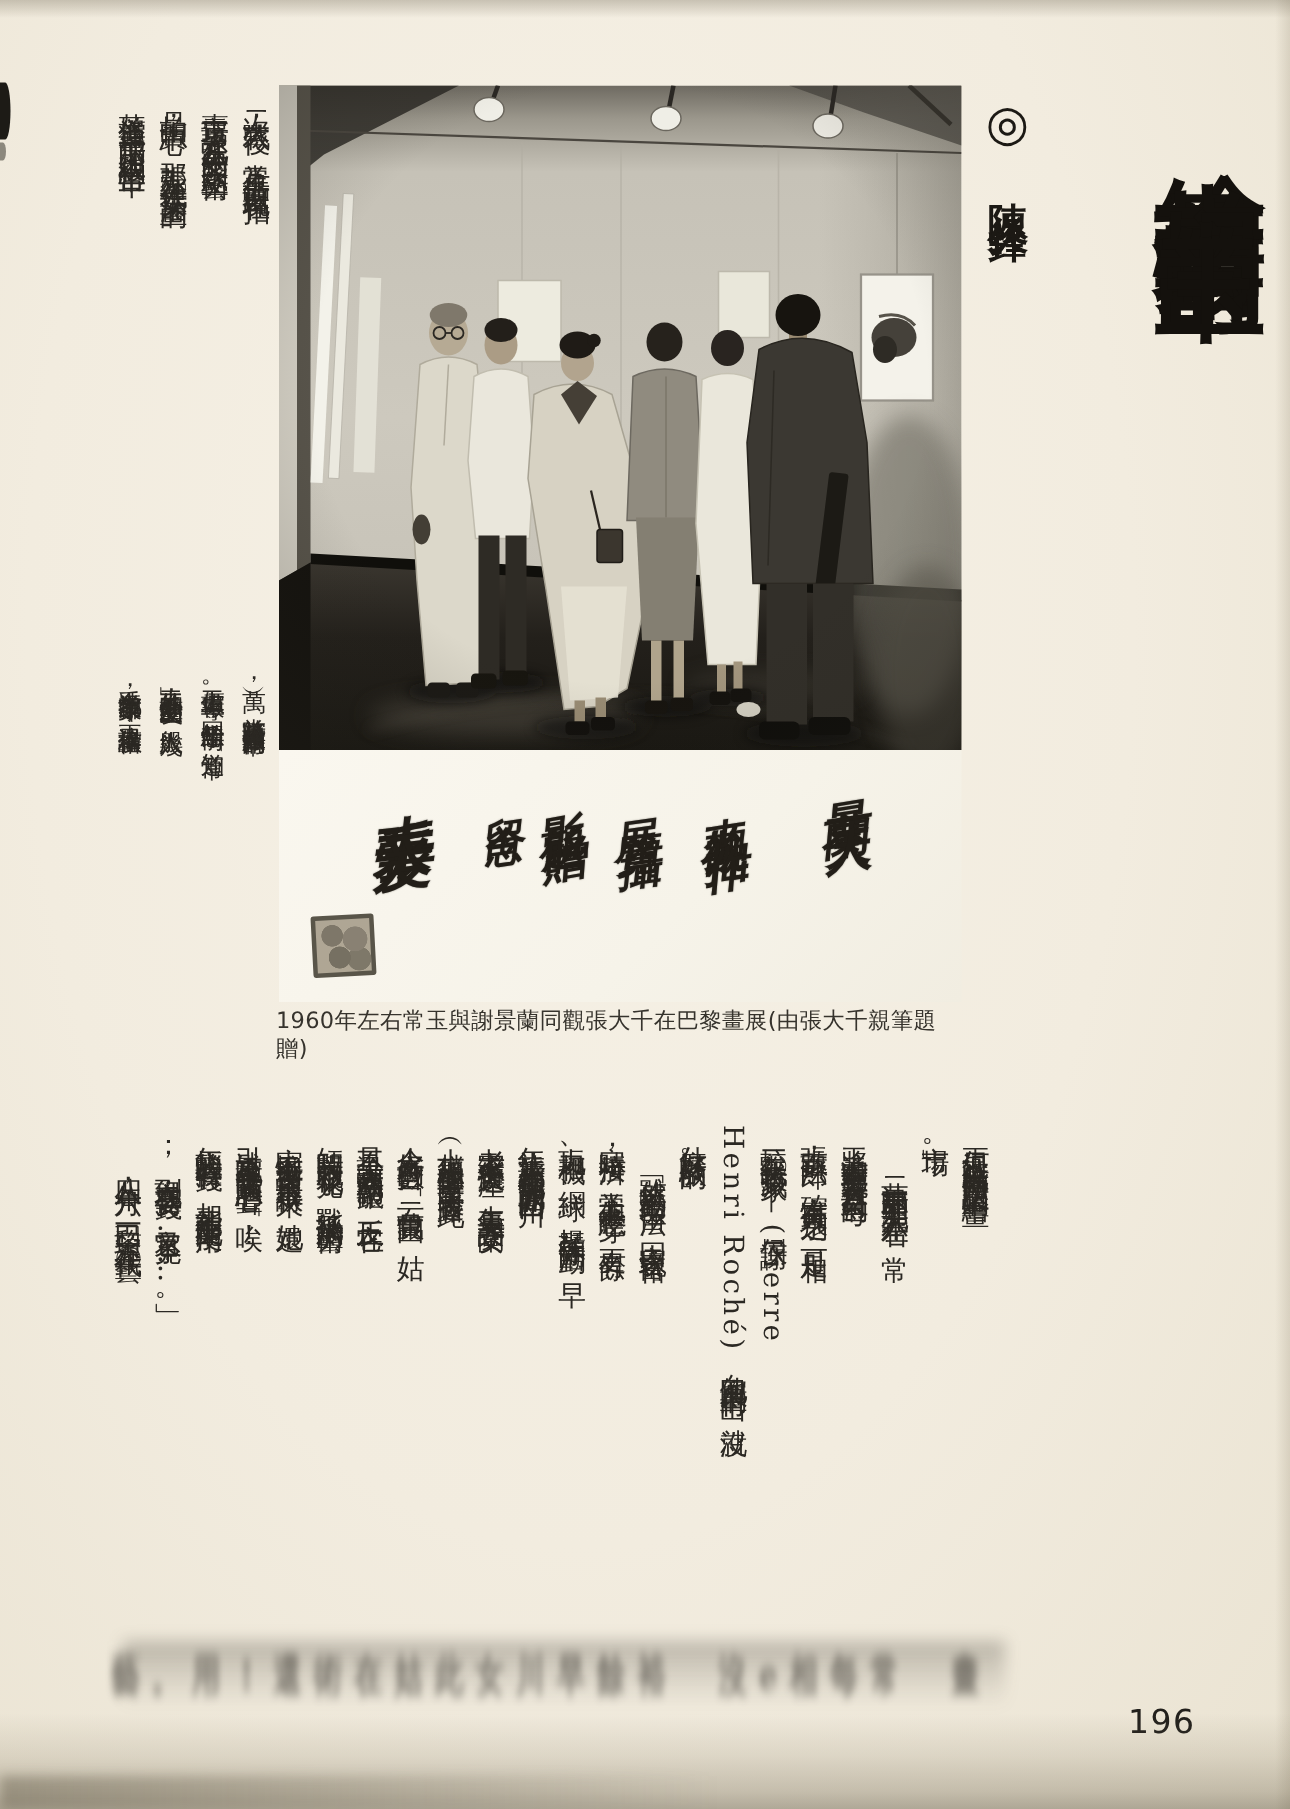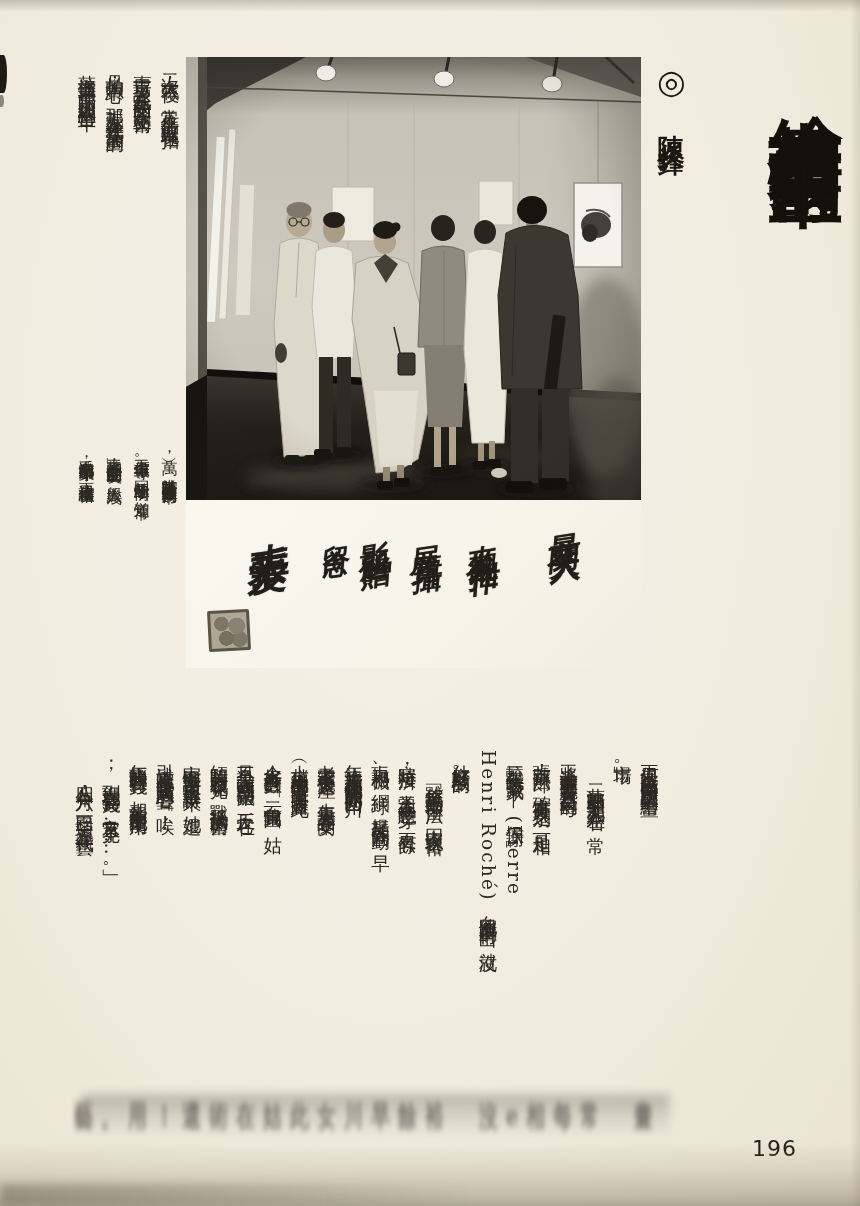--- a/index.html
+++ b/index.html
@@ -280,20 +280,21 @@
   <div class="calligraphy">
     <div class="calli-col calli-c0">景蘭夫人</div>
     <div class="calli-col calli-c1">來觀拙作</div>
     <div class="calli-col calli-c2">展覽攝</div>
     <div class="calli-col calli-c3">影題贈</div>
     <div class="calli-col calli-c4">留念</div>
     <div class="calli-col calli-c5">大千張爰</div>
     <div class="seal"></div>
   </div>
 
+  <div class="caption">1960年左右常玉與謝景蘭同觀張大千在巴黎畫展(由張大千親筆題贈)</div>
 
   <div class="vblock intro-upper">
     <div>二次大戰後，常玉作品首次出現在拍</div>
     <div>賣市場該是一九八三年的巴黎國立藝術</div>
     <div>品拍賣中心，那張五〇年代裸女油畫的</div>
     <div>落搥價爲二萬法郎（加上稅約台幣十二</div>
   </div>
   <div class="vblock intro-lower">
     <div>萬），當時筆者曾於民生報作精簡的常</div>
     <div>玉畫價報導。回想十餘年前，知道「常</div>

